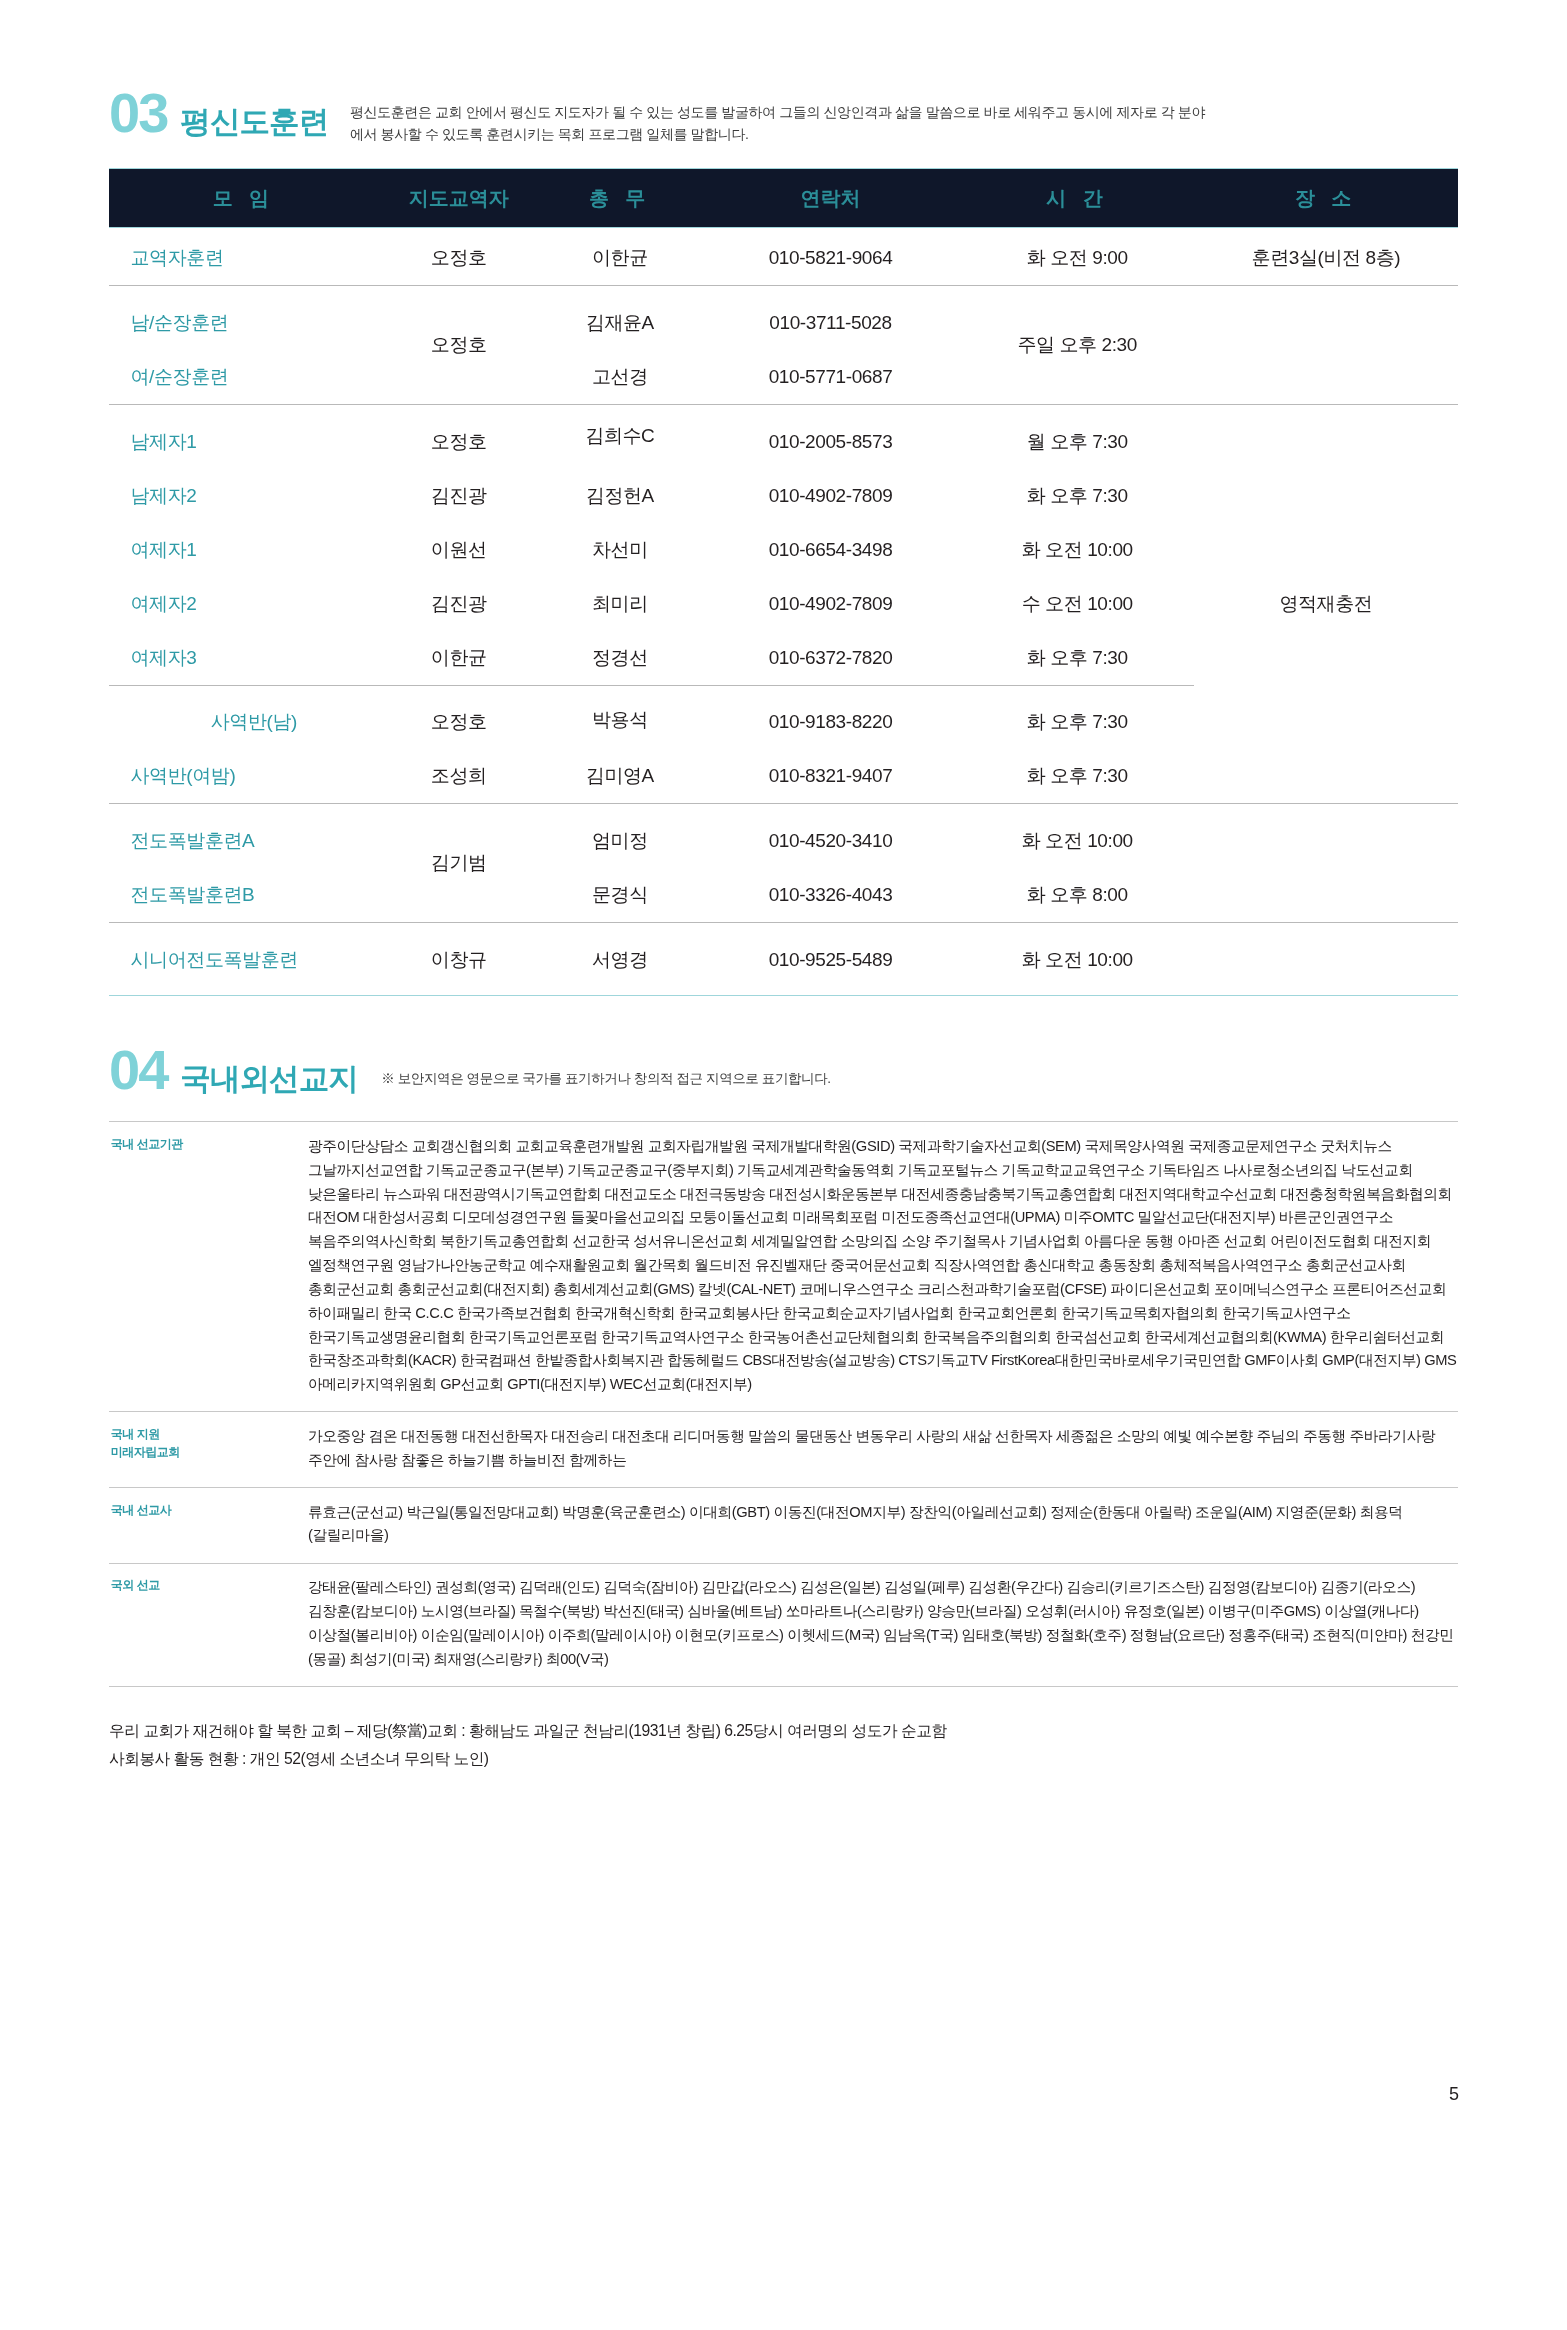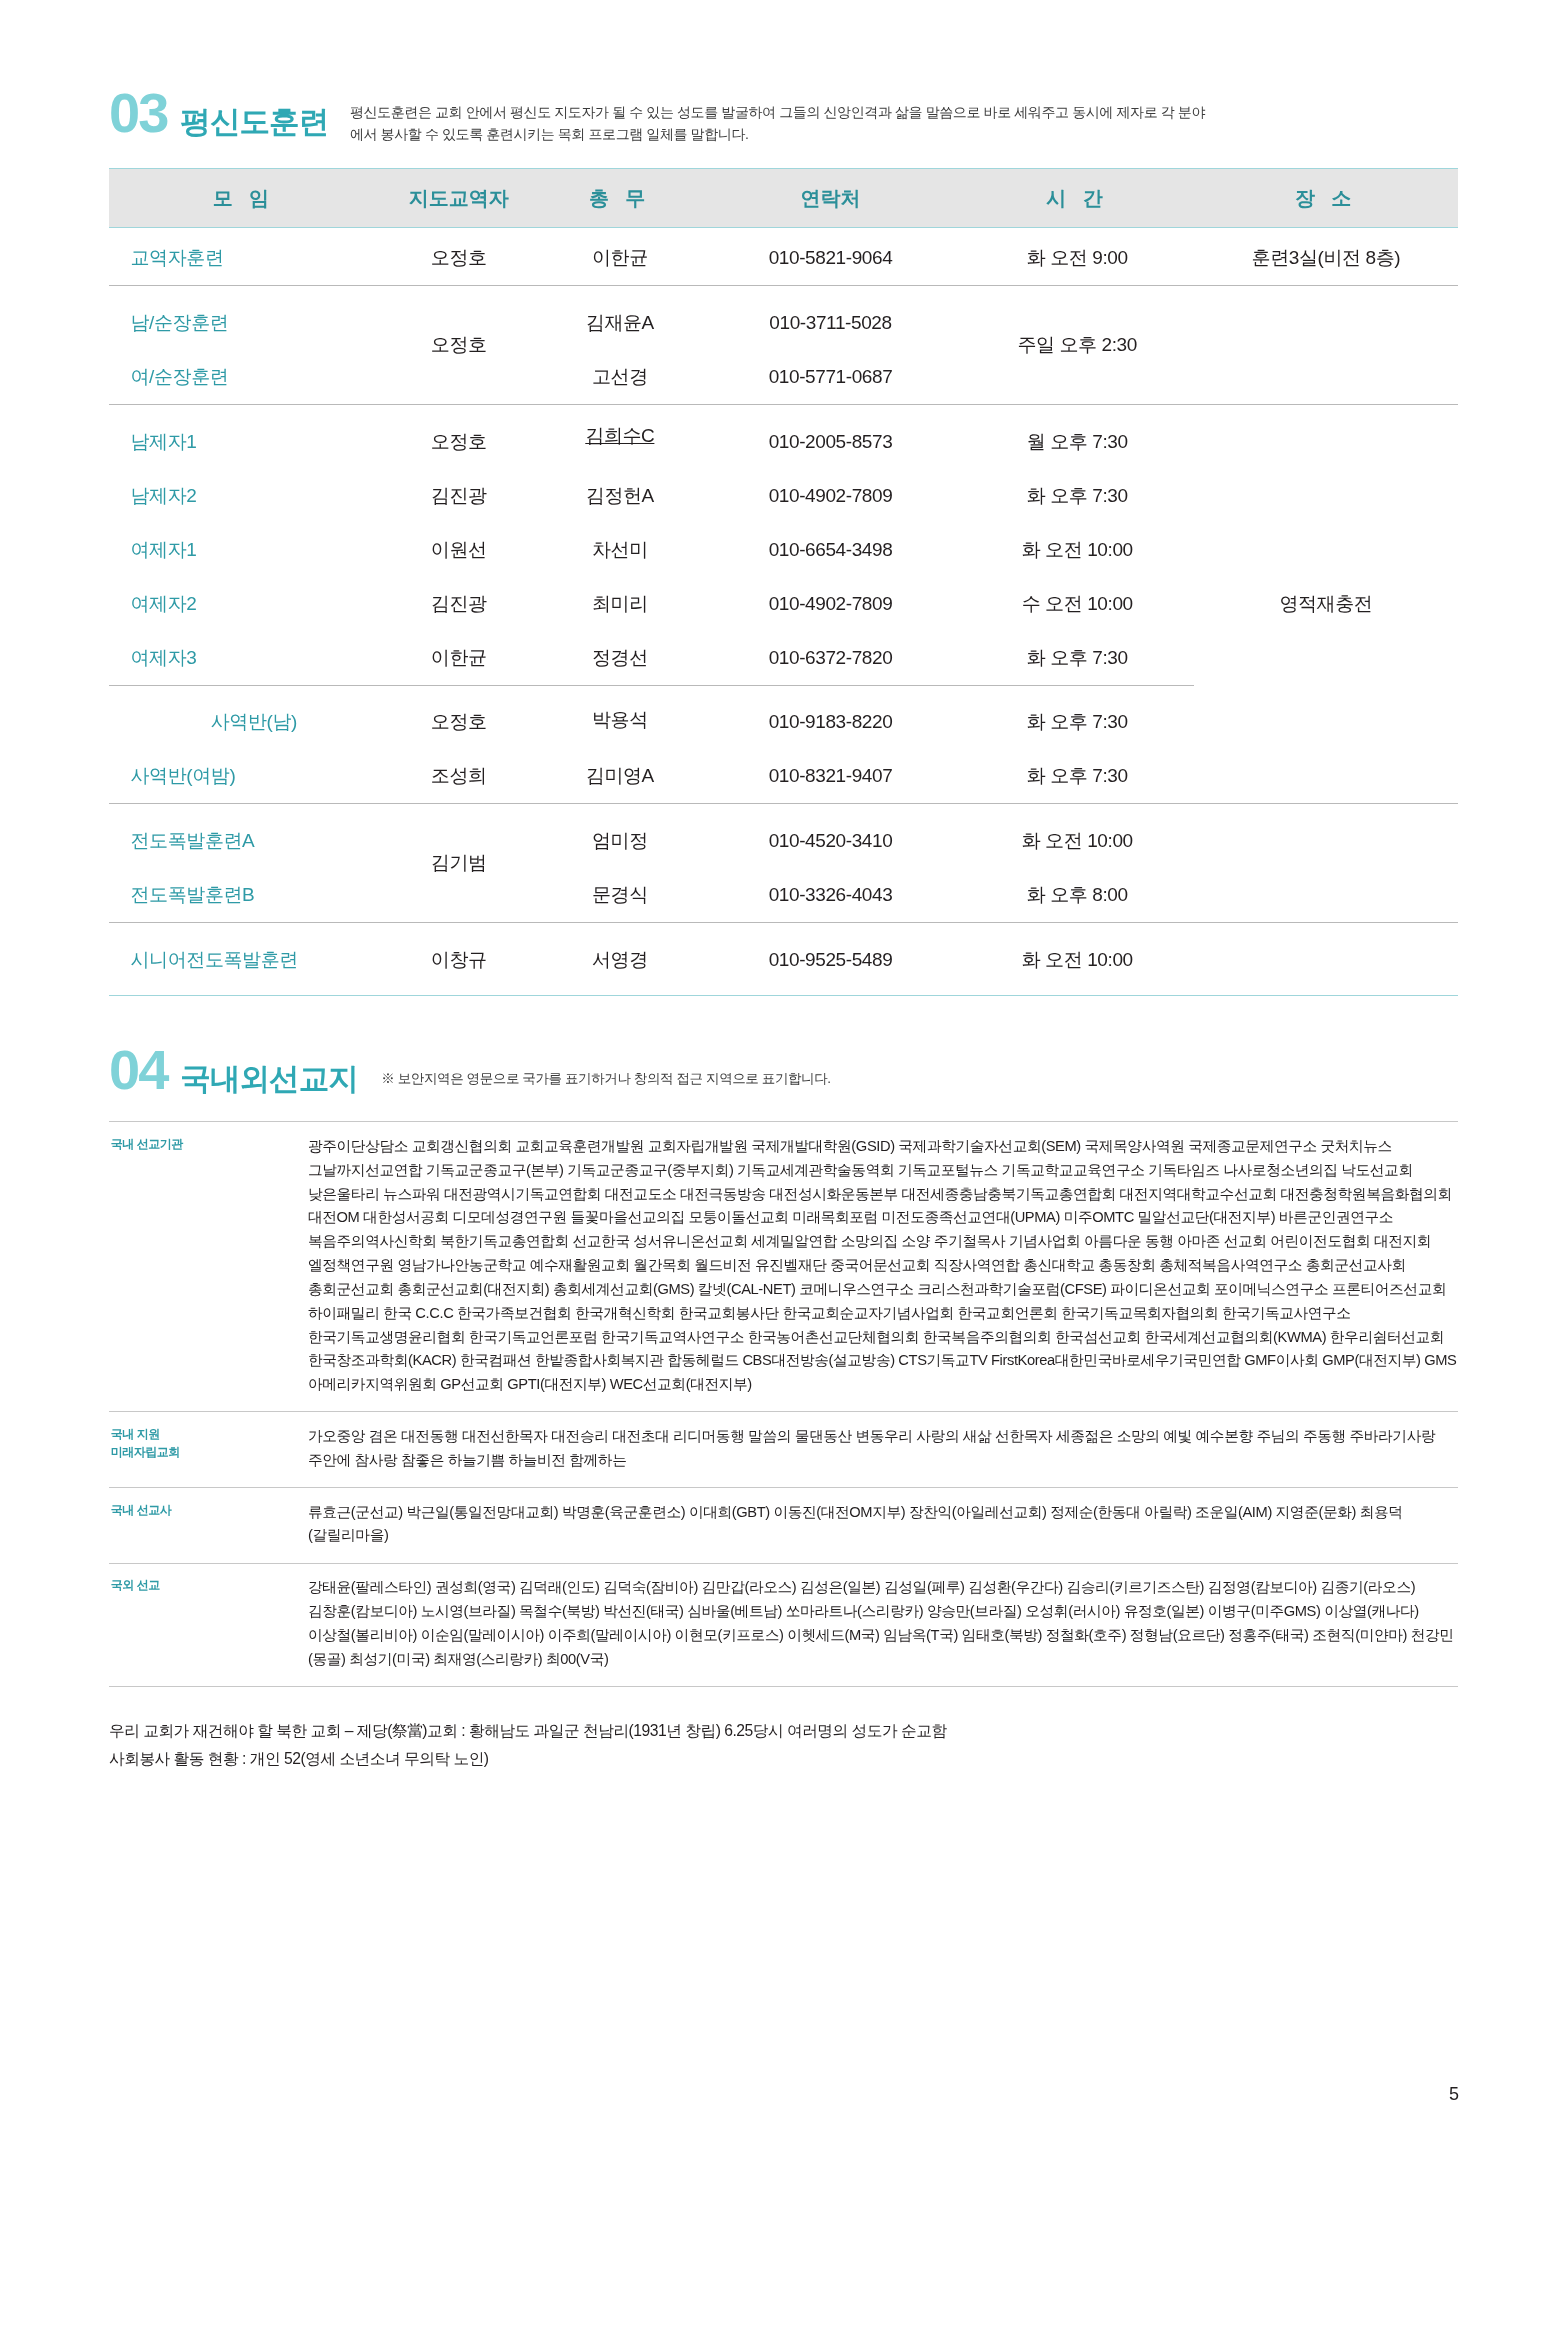--- a/index.html
+++ b/index.html
@@ -59,21 +59,21 @@
   }
 
   
   .train-table {
     margin-top: 23px;
     width: 1349px;
     border-collapse: collapse;
     table-layout: fixed;
   }
   .train-table th {
-    background: #e5e5e5;
+    background: #0f172a;
     color: #2b8f99;
     font-size: 20px;
     font-weight: bold;
     height: 56px;
     letter-spacing: 5.4px;
     border-bottom: 1.8px solid #9fd6db;
     border-top: 1.8px solid #9fd6db;
     margin-top: 32px;
   }
   .train-table td {
@@ -207,21 +207,21 @@
       </tr>
       <tr>
         <td class="name">여/순장훈련</td>
         <td>고선경</td>
         <td>010-5771-0687</td>
       </tr>
 
       <tr class="grp-sep">
         <td class="name" style="padding-top:10.8px;">남제자1</td>
         <td style="padding-top:10.8px;">오정호</td>
-        <td style="padding-top:0;text-decoration:underline;">김희수C</td>
+        <td style="padding-top:0;">김희수C</td>
         <td style="padding-top:10.8px;">010-2005-8573</td>
         <td style="padding-top:10.8px;">월 오후 7:30</td>
         <td rowspan="7">영적재충전</td>
       </tr>
       <tr>
         <td class="name">남제자2</td>
         <td>김진광</td>
         <td>김정헌A</td>
         <td>010-4902-7809</td>
         <td>화 오후 7:30</td>

